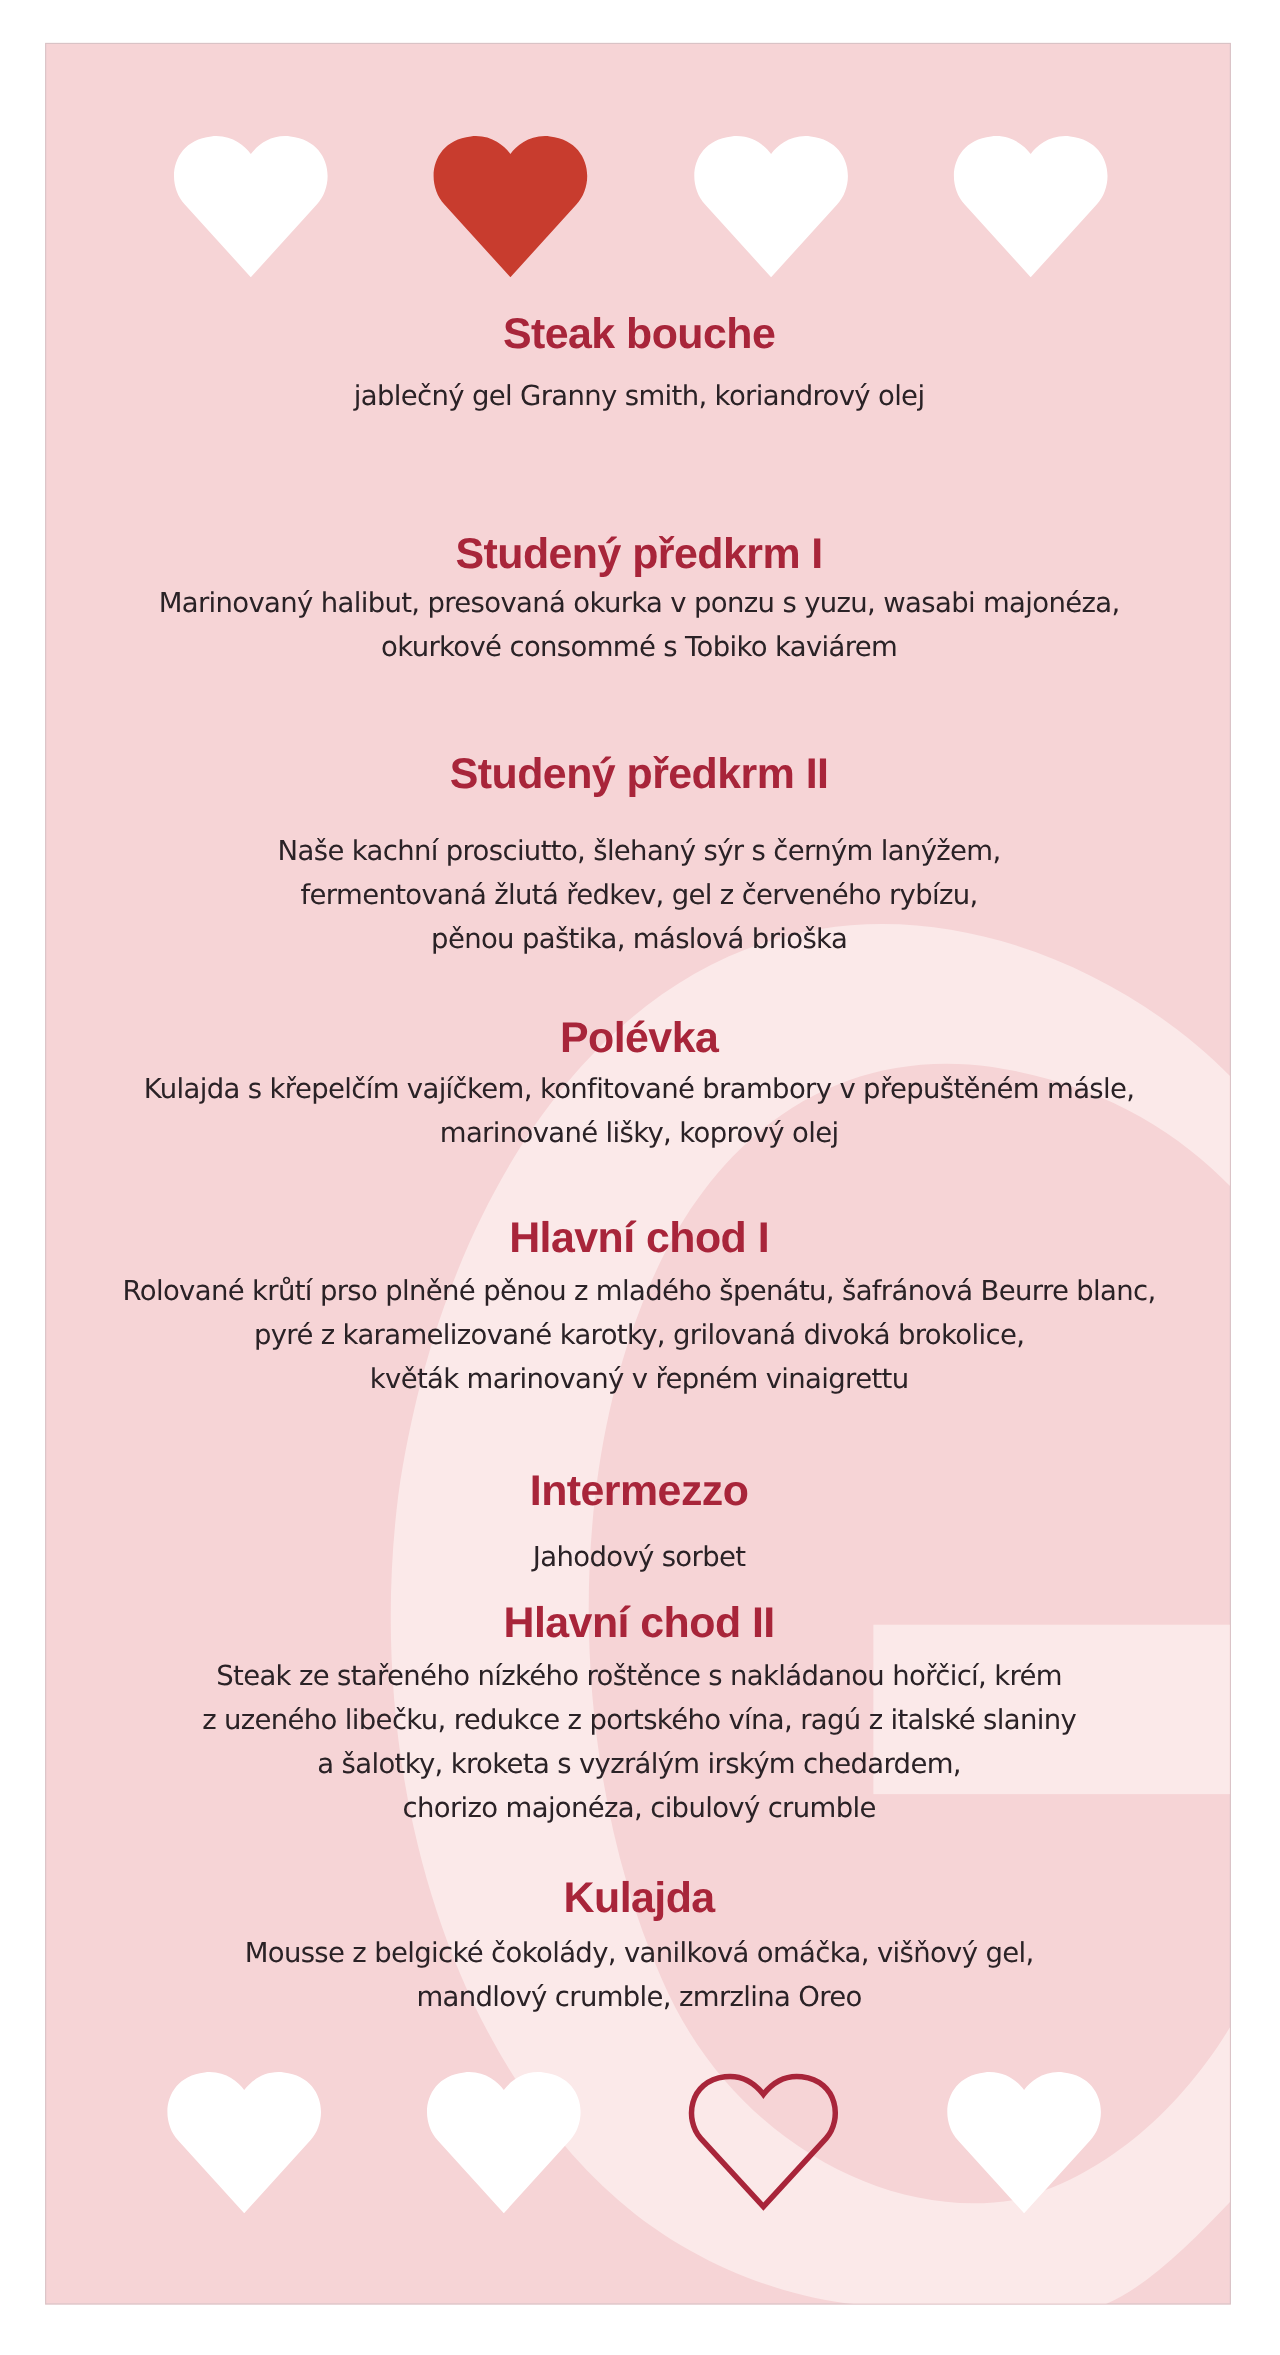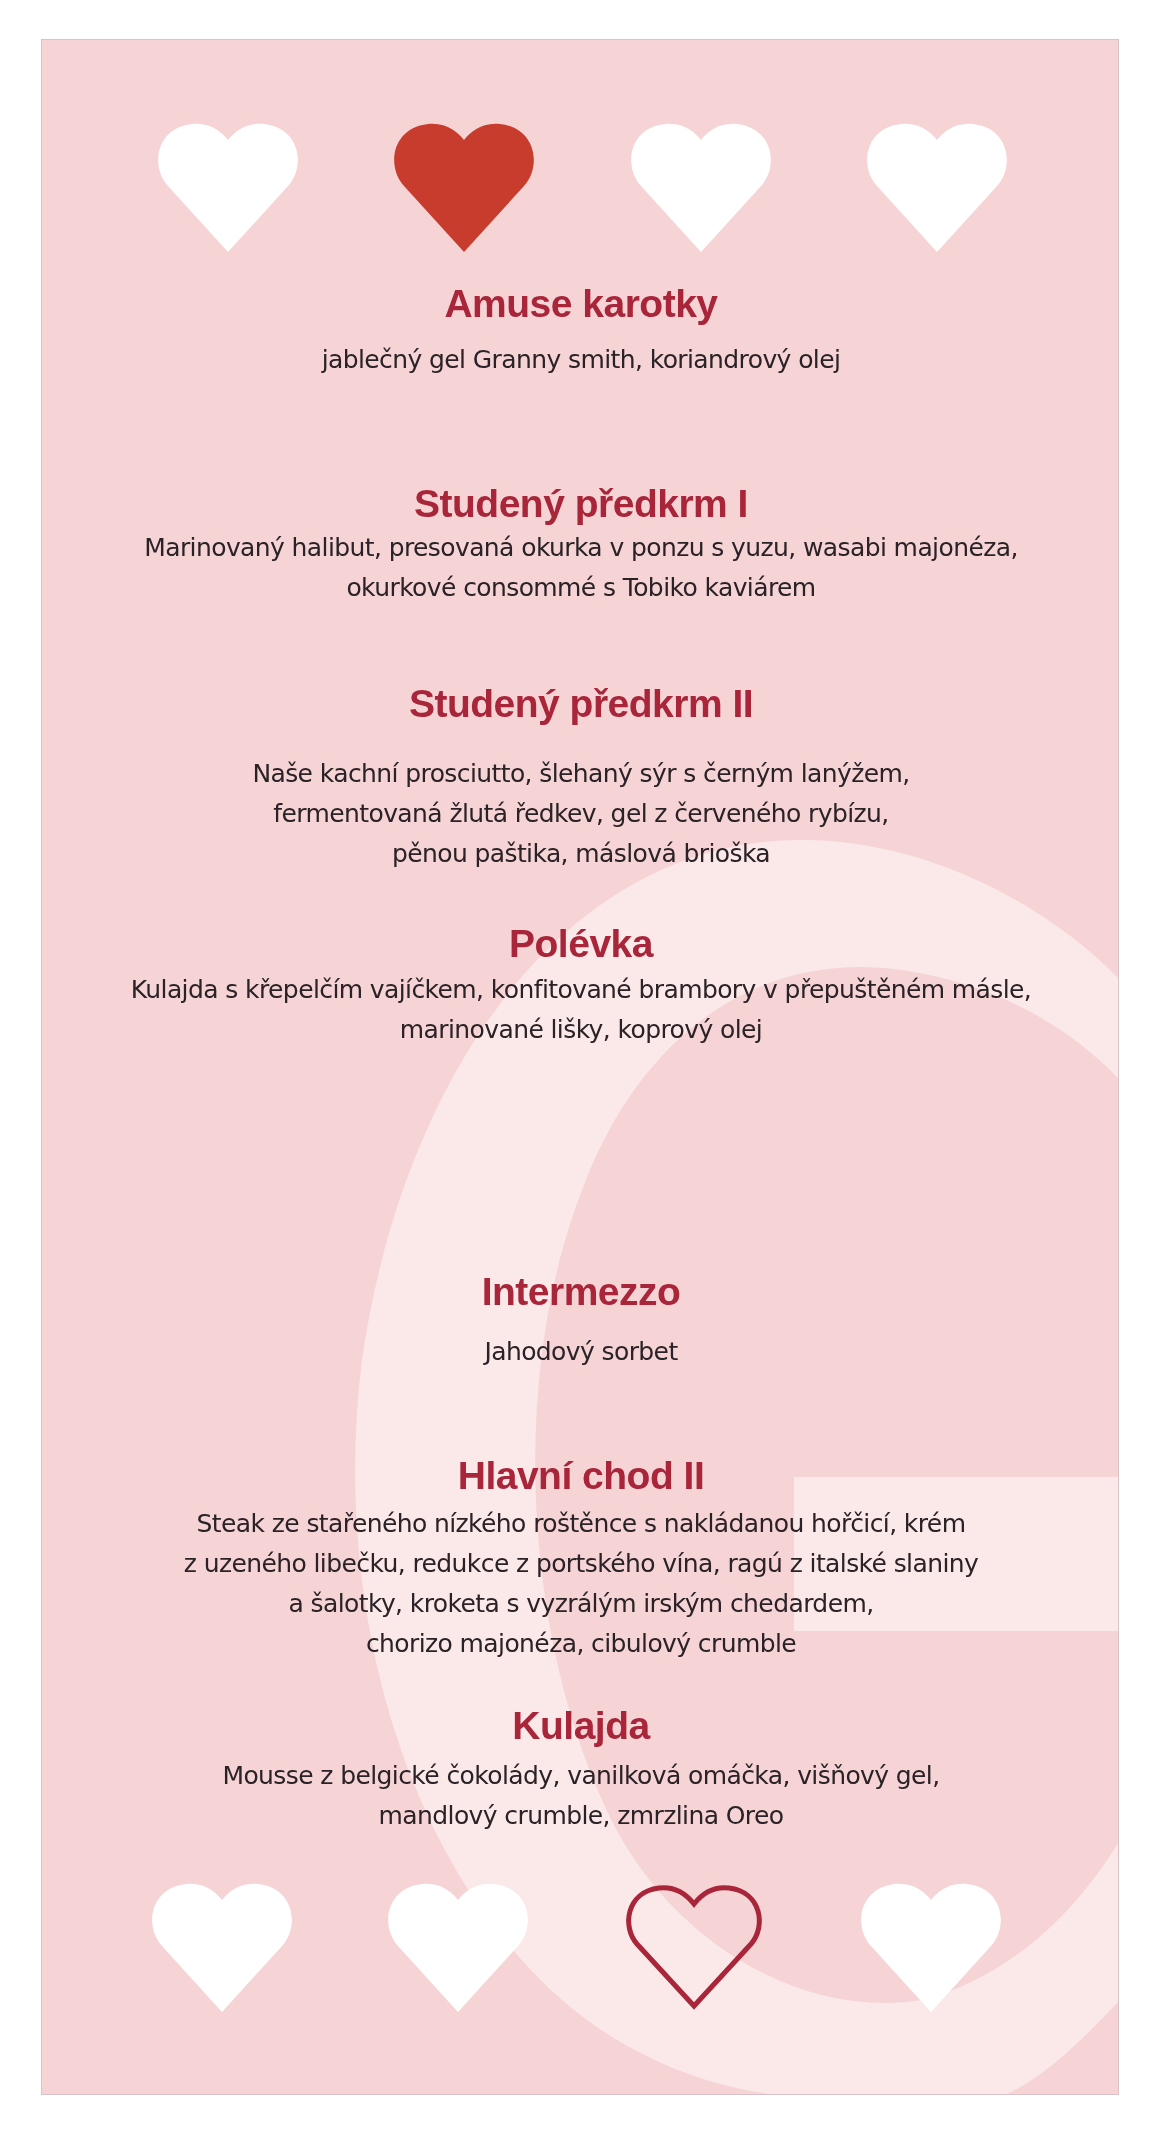--- a/index.html
+++ b/index.html
@@ -61,21 +61,21 @@
     </svg>
     <svg class="heart" style="left:587px" viewBox="0 0 144 130">
       <path d="M72 130 L12 64 C-6 44 0 6 36 2 C54 0 66 10 72 18 C78 10 90 0 108 2 C144 6 150 44 132 64 Z" fill="#ffffff"></path>
     </svg>
     <svg class="heart" style="left:823px" viewBox="0 0 144 130">
       <path d="M72 130 L12 64 C-6 44 0 6 36 2 C54 0 66 10 72 18 C78 10 90 0 108 2 C144 6 150 44 132 64 Z" fill="#ffffff"></path>
     </svg>
   </div>
 
   <div class="course" style="top:240px">
-    <div class="course-title">Amuse karotky</div>
+    <div class="course-title">Steak bouche</div>
     <div class="course-desc" style="margin-top:12px">
       <div>jablečný gel Granny smith, koriandrový olej</div>
     </div>
   </div>
 
   <div class="course" style="top:440px">
     <div class="course-title">Studený předkrm I</div>
     <div class="course-desc" style="">
       <div>Marinovaný halibut, presovaná okurka v ponzu s yuzu, wasabi majonéza,</div>
       <div>okurkové consommé s Tobiko kaviárem</div>
@@ -92,22 +92,30 @@
   </div>
 
   <div class="course" style="top:880px">
     <div class="course-title">Polévka</div>
     <div class="course-desc" style="margin-top:2px">
       <div>Kulajda s křepelčím vajíčkem, konfitované brambory v přepuštěném másle,</div>
       <div>marinované lišky, koprový olej</div>
     </div>
   </div>
 
+  <div class="course" style="top:1062px">
+    <div class="course-title">Hlavní chod I</div>
+    <div class="course-desc" style="margin-top:4px">
+      <div>Rolované krůtí prso plněné pěnou z mladého špenátu, šafránová Beurre blanc,</div>
+      <div>pyré z karamelizované karotky, grilovaná divoká brokolice,</div>
+      <div>květák marinovaný v řepném vinaigrettu</div>
+    </div>
+  </div>
 
-  <div class="course" style="top:1228px">
+  <div class="course" style="top:1292px">
     <div class="course-title">Intermezzo</div>
     <div class="course-desc" style="margin-top:16px">
       <div>Jahodový sorbet</div>
     </div>
   </div>
 
   <div class="course" style="top:1412px">
     <div class="course-title">Hlavní chod II</div>
     <div class="course-desc" style="margin-top:4px">
       <div>Steak ze stařeného nízkého roštěnce s nakládanou hořčicí, krém</div>

